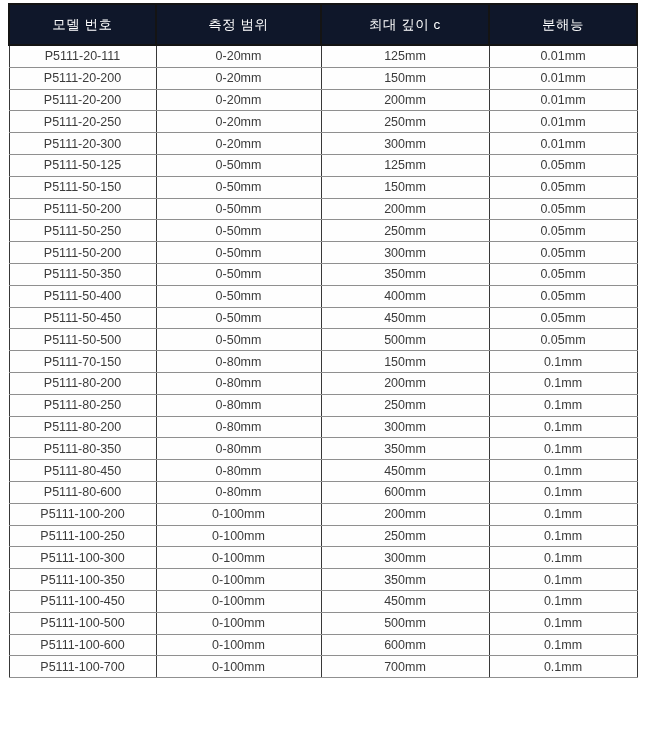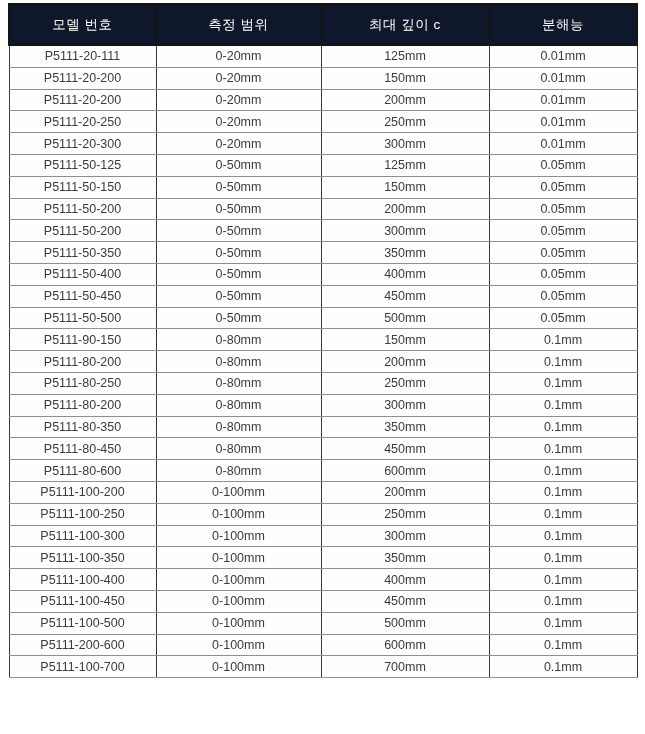--- a/index.html
+++ b/index.html
@@ -120,20 +120,26 @@
     <td>0.05mm</td>
   </tr>
 
   <tr>
     <td>P5111-50-200</td>
     <td>0-50mm</td>
     <td>200mm</td>
     <td>0.05mm</td>
   </tr>
 
+  <tr>
+    <td>P5111-50-250</td>
+    <td>0-50mm</td>
+    <td>250mm</td>
+    <td>0.05mm</td>
+  </tr>
 
   <tr>
     <td>P5111-50-200</td>
     <td>0-50mm</td>
     <td>300mm</td>
     <td>0.05mm</td>
   </tr>
 
   <tr>
     <td>P5111-50-350</td>
@@ -157,21 +163,21 @@
   </tr>
 
   <tr>
     <td>P5111-50-500</td>
     <td>0-50mm</td>
     <td>500mm</td>
     <td>0.05mm</td>
   </tr>
 
   <tr>
-    <td>P5111-90-150</td>
+    <td>P5111-70-150</td>
     <td>0-80mm</td>
     <td>150mm</td>
     <td>0.1mm</td>
   </tr>
 
   <tr>
     <td>P5111-80-200</td>
     <td>0-80mm</td>
     <td>200mm</td>
     <td>0.1mm</td>
@@ -235,43 +241,37 @@
     <td>0.1mm</td>
   </tr>
 
   <tr>
     <td>P5111-100-350</td>
     <td>0-100mm</td>
     <td>350mm</td>
     <td>0.1mm</td>
   </tr>
 
-  <tr>
-    <td>P5111-100-400</td>
-    <td>0-100mm</td>
-    <td>400mm</td>
-    <td>0.1mm</td>
-  </tr>
 
   <tr>
     <td>P5111-100-450</td>
     <td>0-100mm</td>
     <td>450mm</td>
     <td>0.1mm</td>
   </tr>
 
   <tr>
     <td>P5111-100-500</td>
     <td>0-100mm</td>
     <td>500mm</td>
     <td>0.1mm</td>
   </tr>
 
   <tr>
-    <td>P5111-200-600</td>
+    <td>P5111-100-600</td>
     <td>0-100mm</td>
     <td>600mm</td>
     <td>0.1mm</td>
   </tr>
 
   <tr>
     <td>P5111-100-700</td>
     <td>0-100mm</td>
     <td>700mm</td>
     <td>0.1mm</td>

